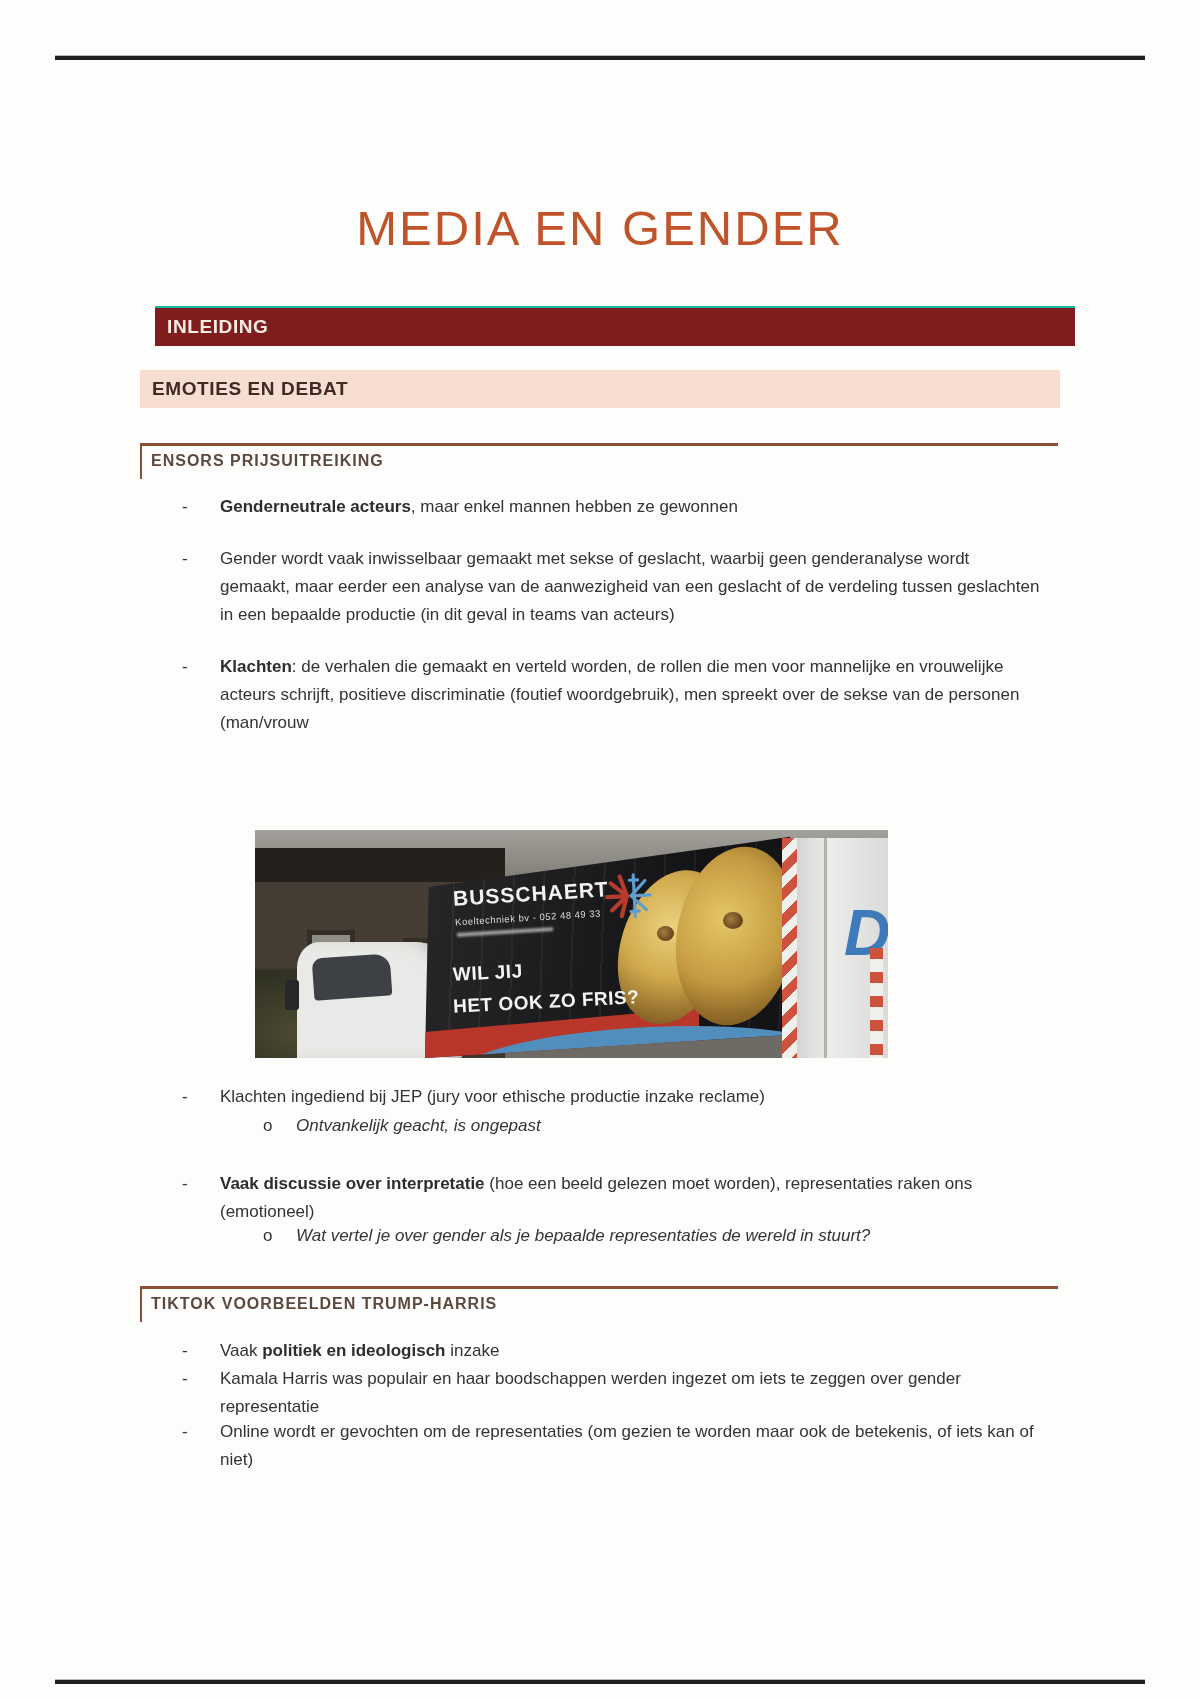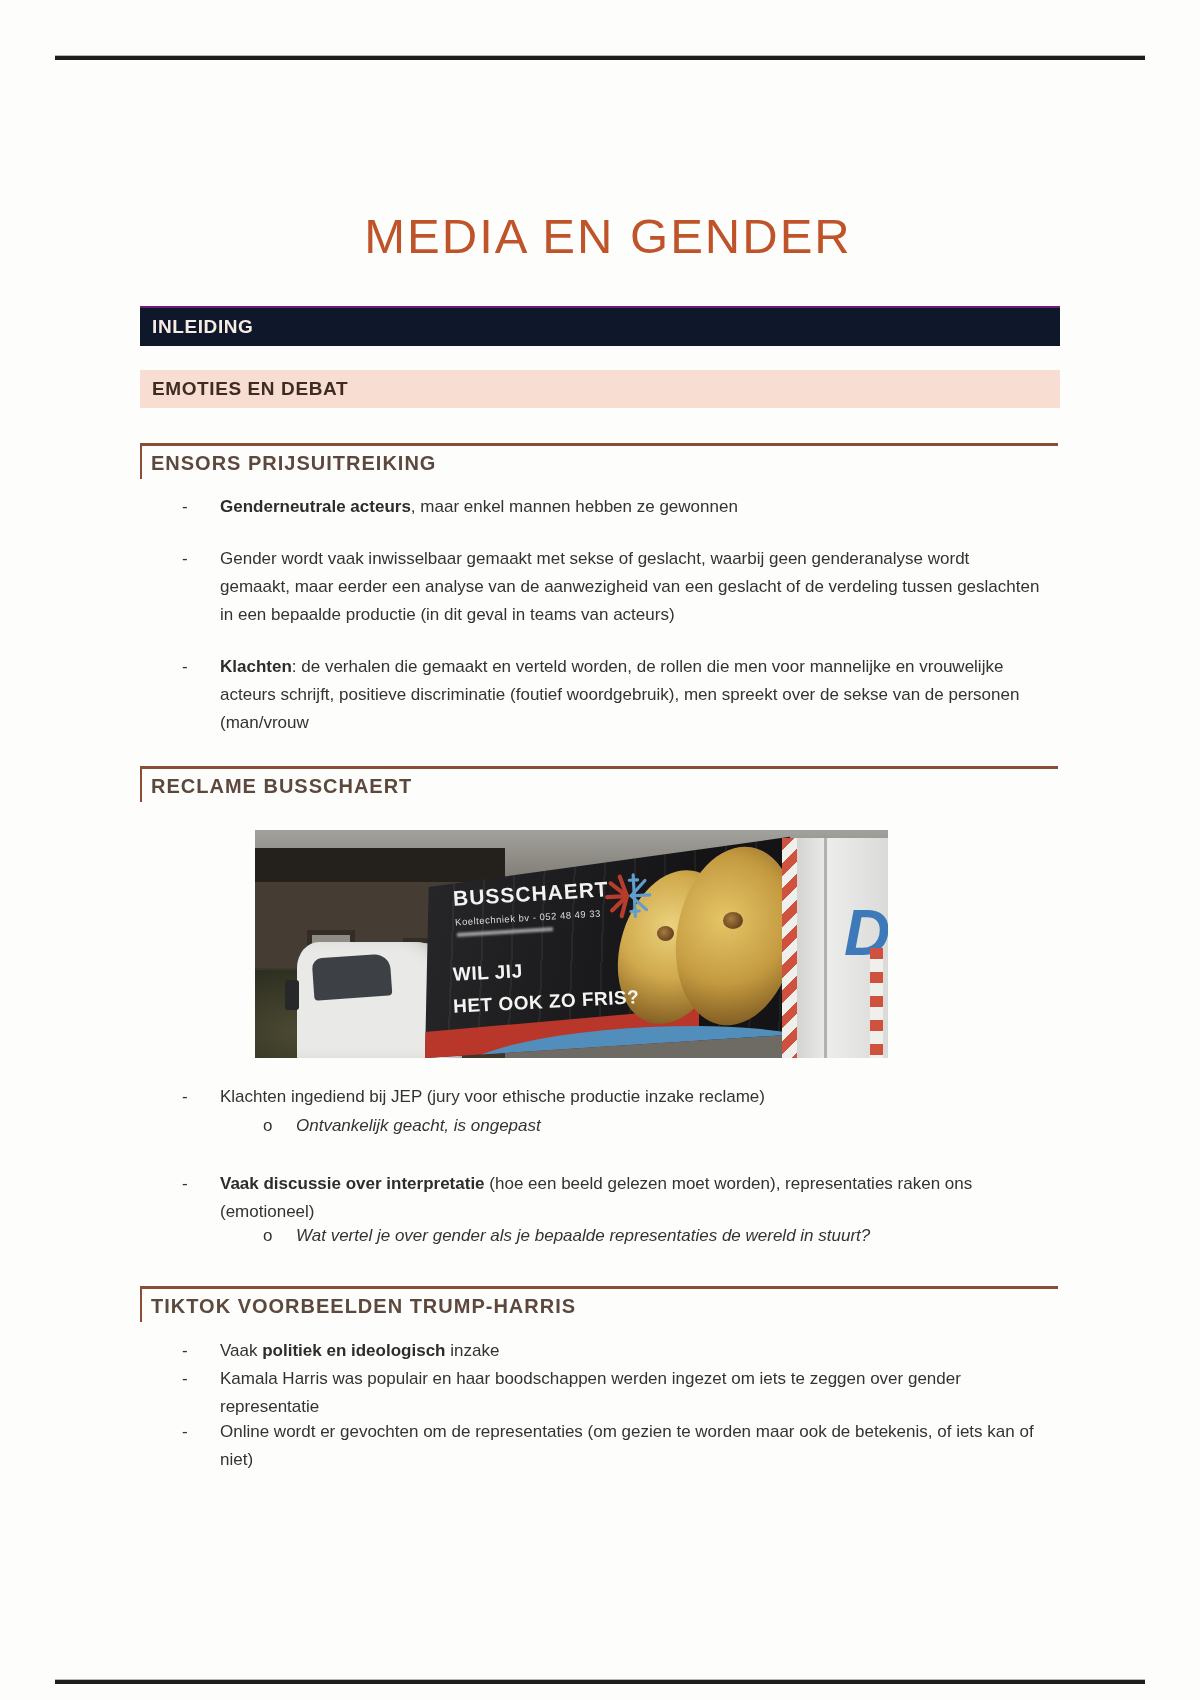--- a/index.html
+++ b/index.html
@@ -6,36 +6,36 @@
   .page{
     position:relative;width:1200px;height:1700px;margin:0 auto;
     background:#fdfdfc;overflow:hidden;
     font-family:"Liberation Sans","DejaVu Sans",sans-serif;
   }
   .rule{position:absolute;left:55px;width:1090px;height:4px;background:#1e1e1e;box-shadow:0 -1px 0 #b8b8b8;}
   .rule-top{top:56px;}
   .rule-bottom{top:1680px;}
 
   .title{
-    position:absolute;left:140px;top:200px;width:920px;margin:8px;
+    position:absolute;left:140px;top:200px;width:920px;margin:0;
     text-align:center;font-size:49px;font-weight:400;letter-spacing:2px;
     color:#bf5329;
   }
 
   .bar{position:absolute;left:140px;width:920px;height:38px;line-height:38px;
        font-size:19px;font-weight:700;letter-spacing:.6px;}
   .bar .bar-label{padding-left:12px;}
-  .bar-orange{top:306px;background:#0f172a;color:#f7ece3;border-top:2px solid #701a75;}
+  .bar-orange{top:306px;background:#7f1d1d;color:#f7ece3;border-top:2px solid #14b8a6;margin-left:15px;}
   .bar-pink{top:370px;background:#f7ddd2;color:#3e2c22;}
 
   .h3{
     position:absolute;left:140px;width:918px;height:36px;
     border-top:3px solid #8a4e38;border-left:2px solid #8a4e38;
     padding:6px 0 0 9px;box-sizing:border-box;
-    color:#5d483d;font-size:20px;font-weight:700;letter-spacing:1px;
+    color:#5d483d;font-size:16px;font-weight:700;letter-spacing:1px;
   }
 
   .bullet{position:absolute;left:140px;width:900px;font-size:17px;line-height:28px;color:#333;}
   .bullet .marker{position:absolute;left:42px;top:0;}
   .bullet .txt{display:block;padding-left:80px;}
   .bullet.sub .marker{left:123px;}
   .bullet.sub .txt{padding-left:156px;font-style:italic;}
   .bullet b{font-weight:700;color:#2d2d2d;}
 
   
@@ -118,23 +118,20 @@
   <div class="bullet" style="top:545px">
     <span class="marker">-</span>
     <span class="txt">Gender wordt vaak inwisselbaar gemaakt met sekse of geslacht, waarbij geen genderanalyse wordt gemaakt, maar eerder een analyse van de aanwezigheid van een geslacht of de verdeling tussen geslachten in een bepaalde productie (in dit geval in teams van acteurs)</span>
   </div>
 
   <div class="bullet" style="top:653px">
     <span class="marker">-</span>
     <span class="txt"><b>Klachten</b><span>: de verhalen die gemaakt en verteld worden, de rollen die men voor mannelijke en vrouwelijke acteurs schrijft, positieve discriminatie (foutief woordgebruik), men spreekt over de sekse van de personen (man/vrouw</span></span>
   </div>
 
-  <div class="h3" style="top:766px">
-    <span>RECLAME BUSSCHAERT</span>
-  </div>
 
   <div class="photo">
     <div class="scene">
       <div class="sky"></div>
       <div class="house"></div>
       <div class="window w1"></div>
       <div class="window w2"></div>
       <div class="foliage"></div>
       <div class="cab">
         <div class="windshield"></div>

